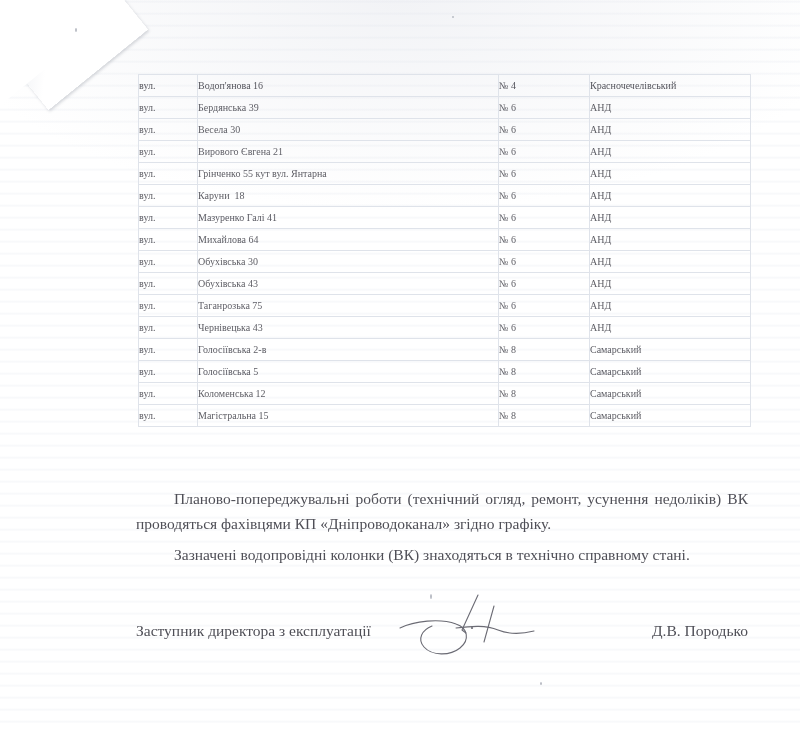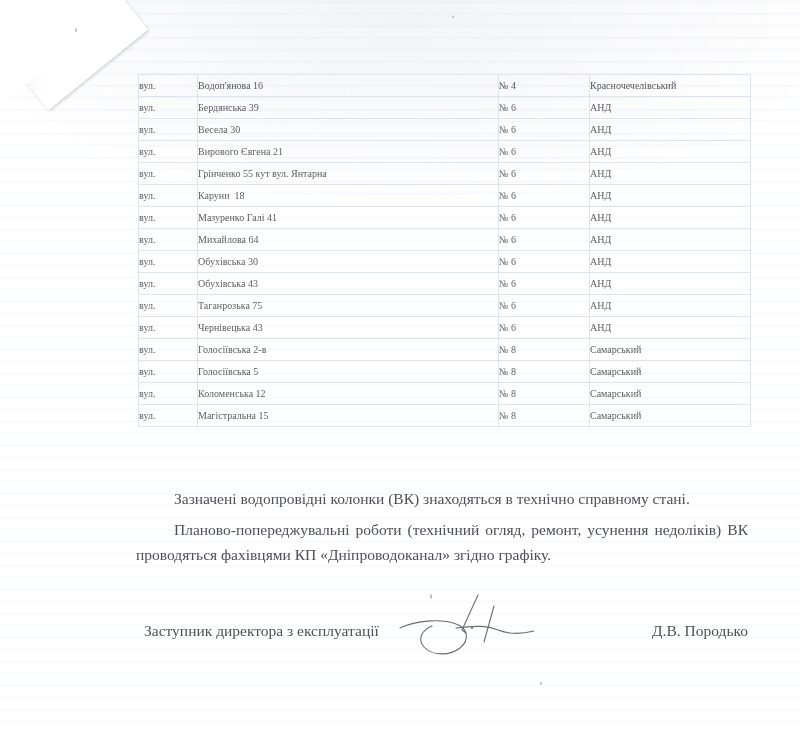--- a/index.html
+++ b/index.html
@@ -123,21 +123,21 @@
     position: absolute;
     left: 136px;
     top: 622px;
     width: 612px;
     height: 30px;
     font-size: 15.5px;
     color: #4f4f57;
   }
   #sign-title {
     position: absolute;
-    left: 8px;
+    left: 0;
     top: 0;
     white-space: nowrap;
   }
   #sign-name {
     position: absolute;
     right: 0;
     top: 0;
     white-space: nowrap;
   }
   #signature-mark {
@@ -270,22 +270,22 @@
             <td class="c-type">вул.</td>
             <td class="c-addr">Магістральна 15</td>
             <td class="c-num">№ 8</td>
             <td class="c-distr">Самарський</td>
           </tr>
       </tbody>
     </table>
   </div>
 
   <div id="body-text">
+    <p>Планово-попереджувальні роботи (технічний огляд, ремонт, усунення недоліків) ВК проводяться фахівцями  КП «Дніпроводоканал» згідно графіку.</p>
     <p>Зазначені водопровідні колонки (ВК) знаходяться в технічно справному стані.</p>
-    <p>Планово-попереджувальні роботи (технічний огляд, ремонт, усунення недоліків) ВК проводяться фахівцями  КП «Дніпроводоканал» згідно графіку.</p>
   </div>
 
   <div id="sign-row">
     <span id="sign-title">Заступник директора з експлуатації</span>
     <span id="sign-name">Д.В. Породько</span>
 
     <div id="signature-mark">
       <svg width="190" height="80" viewBox="0 0 190 80" fill="none" stroke="#6b6b74" stroke-width="1.1" stroke-linecap="round" stroke-linejoin="round">
 
         <path d="M6 38 C 20 31, 46 28, 62 34 C 74 38, 76 50, 66 58 C 56 66, 38 66, 30 57 C 23 49, 28 40, 38 36"></path>

